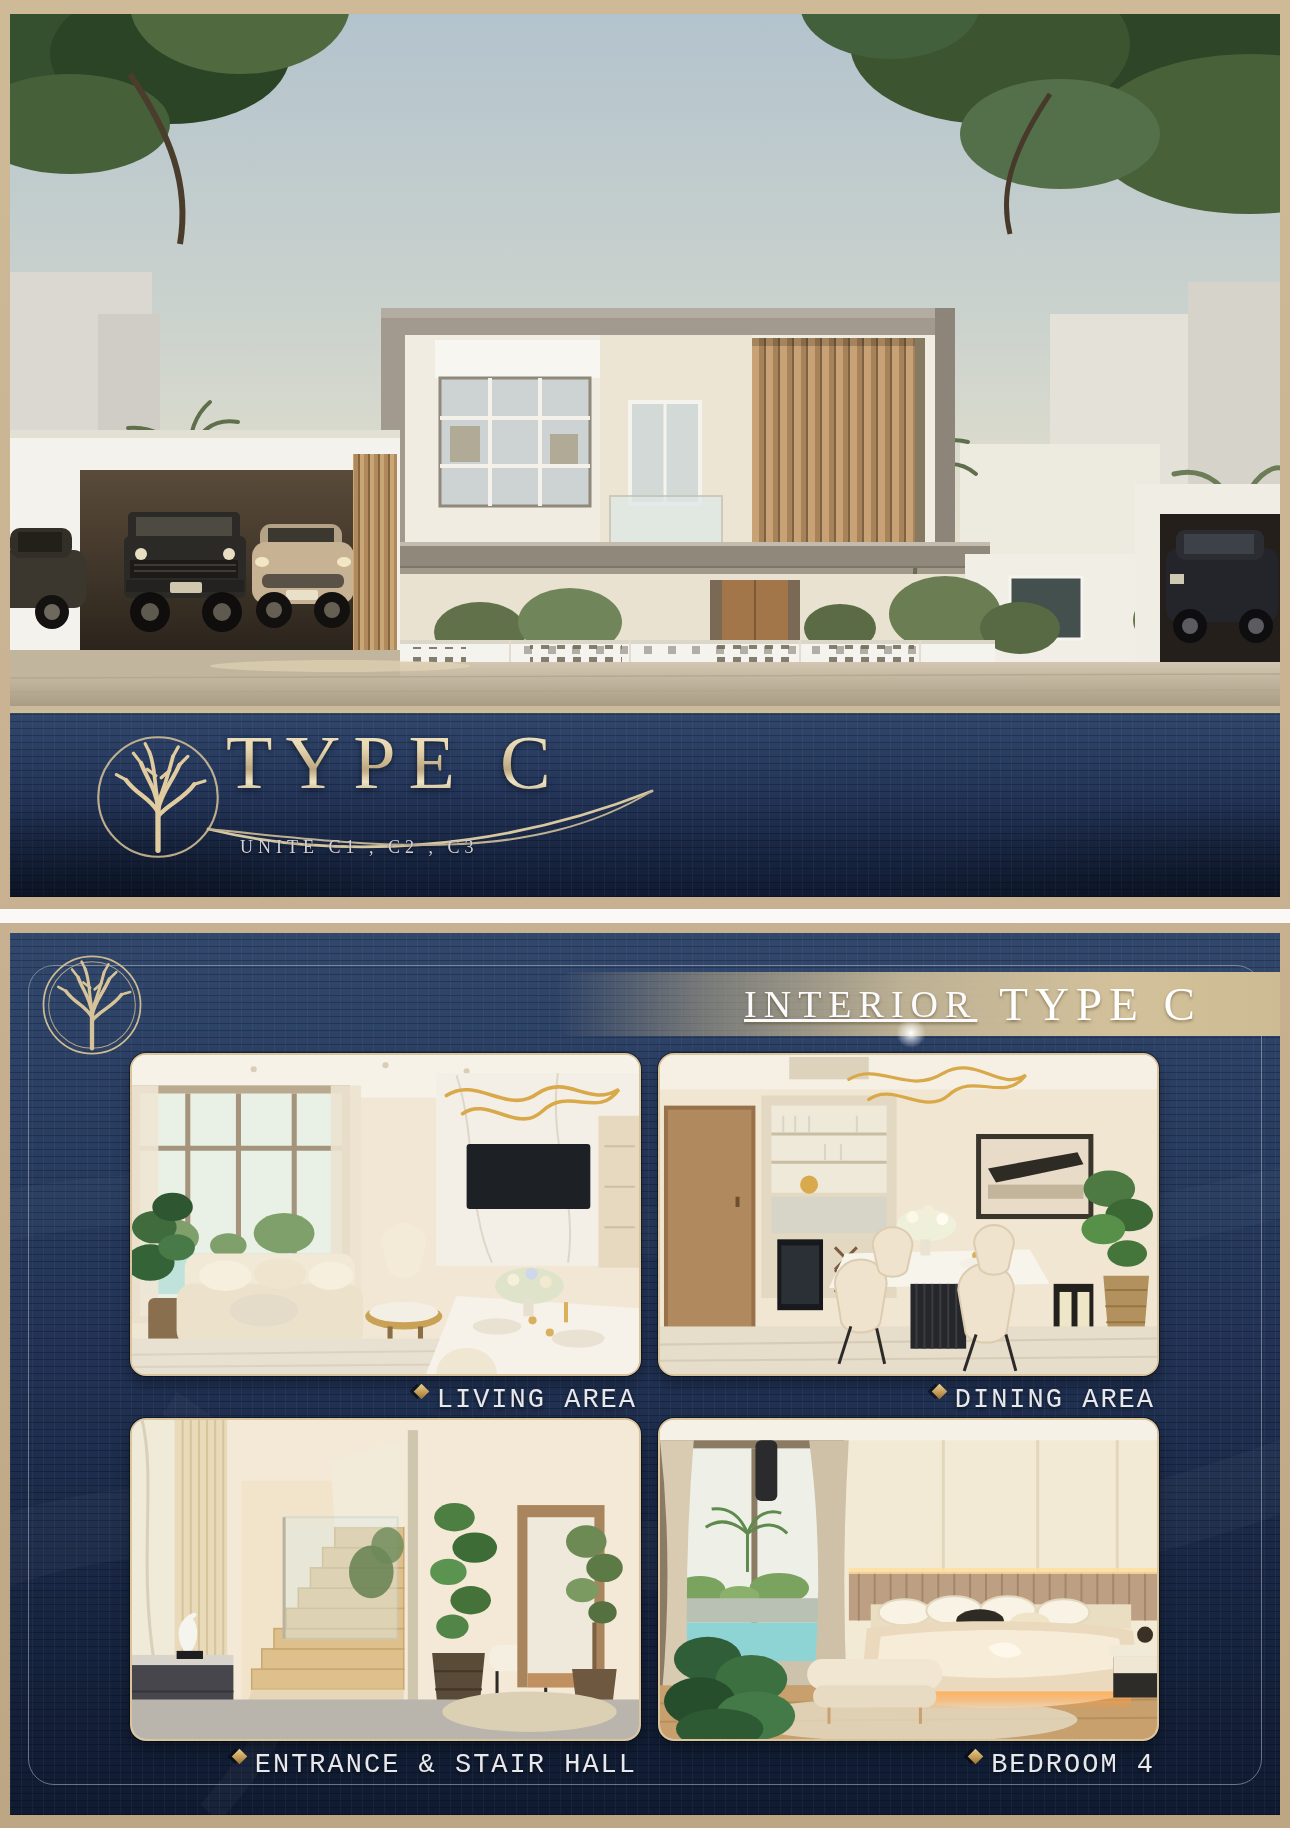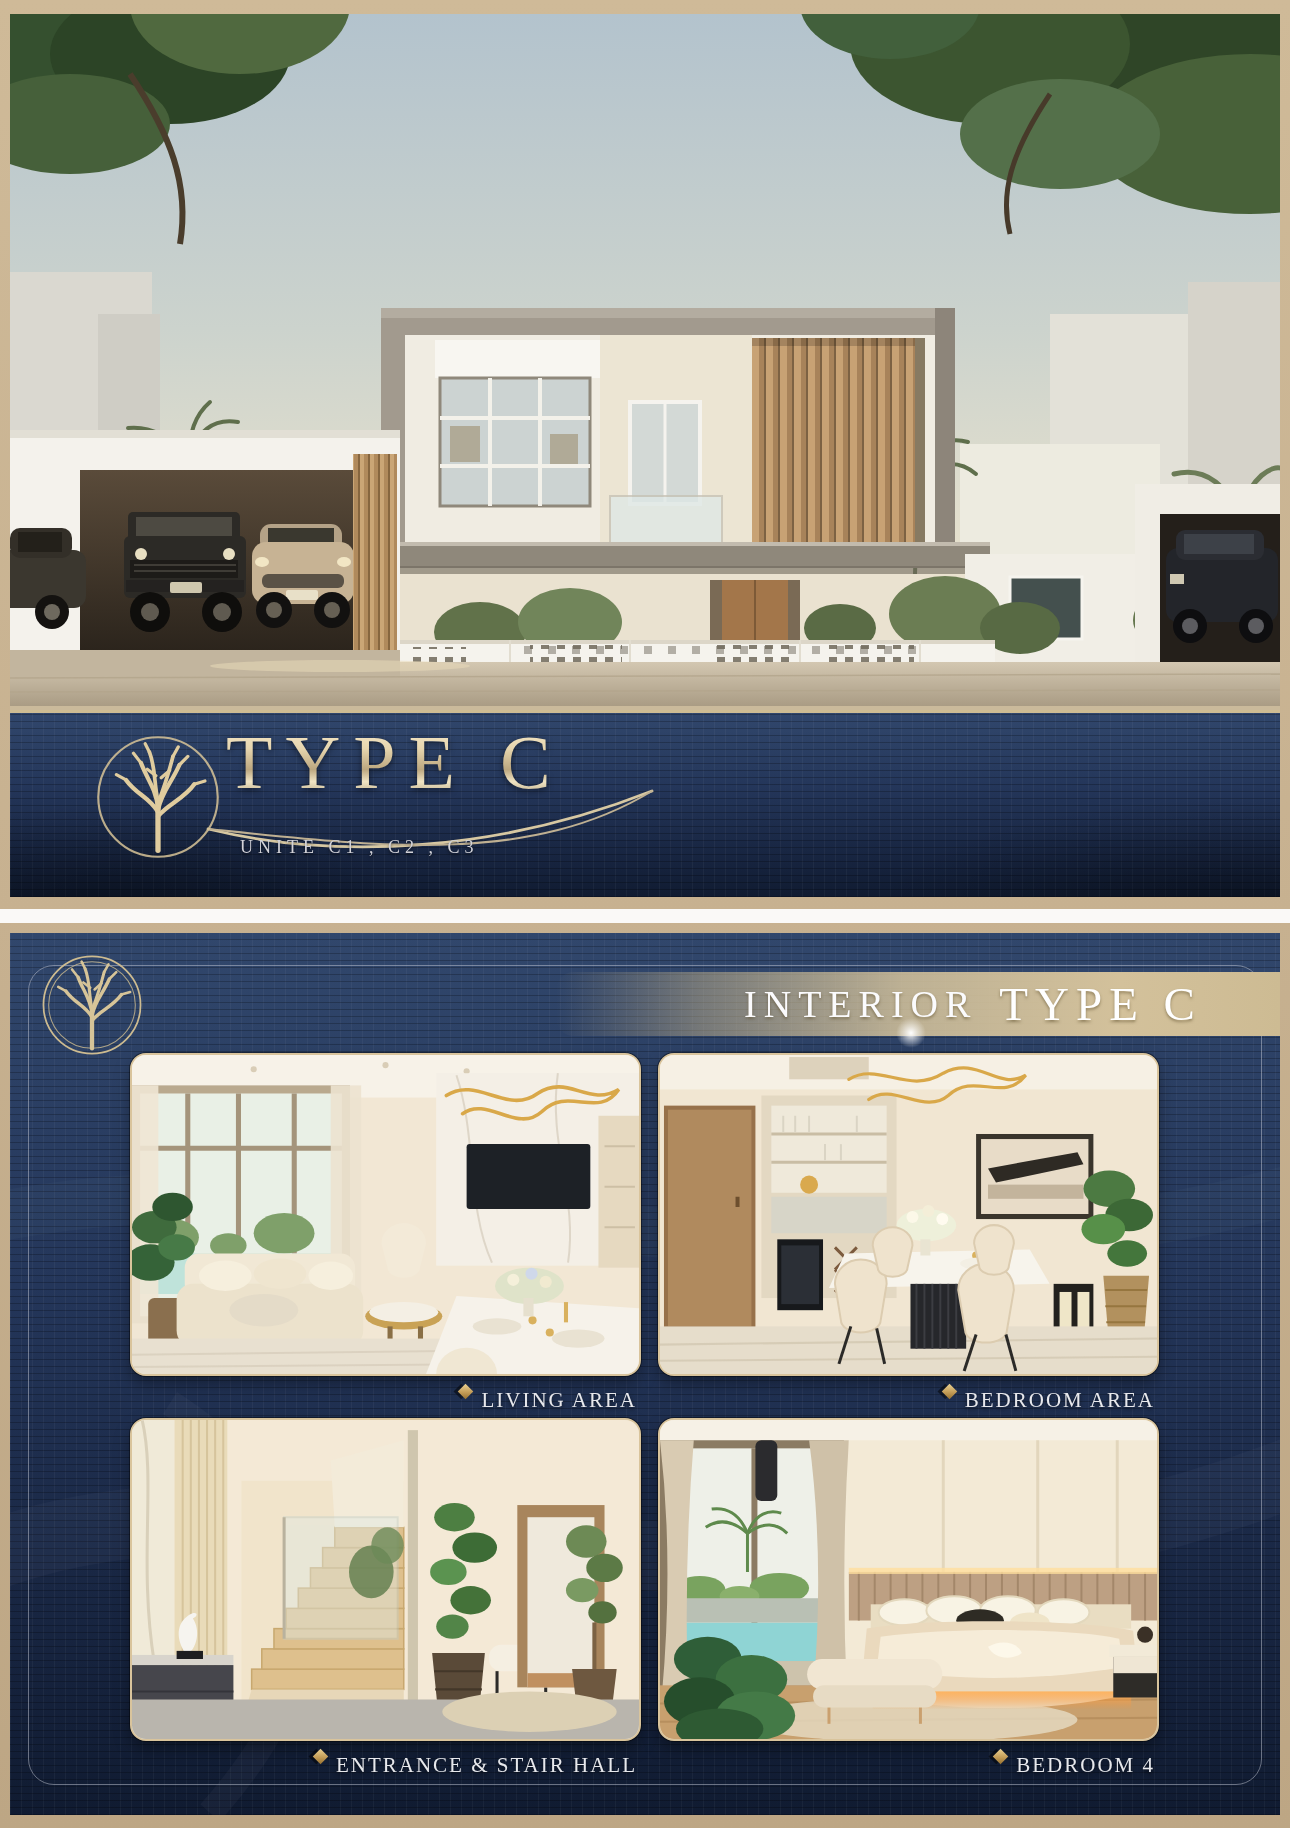--- a/index.html
+++ b/index.html
@@ -35,35 +35,35 @@
   
   .panel-int{position:absolute;left:10px;top:933px;width:1270px;height:882px;overflow:hidden;}
   .int-frame{position:absolute;left:18px;top:32px;right:18px;bottom:30px;border:1.5px solid rgba(195,200,212,.5);border-radius:26px;}
   .int-logo{position:absolute;left:30px;top:20px;width:104px;height:104px;z-index:4;}
   .int-watermark{position:absolute;inset:0;z-index:1;}
   .int-header{position:absolute;top:39px;right:0;width:724px;height:64px;border-radius:18px 0 0 18px;z-index:3;
     background:linear-gradient(90deg, rgba(206,186,142,0) 0%, rgba(206,186,142,.45) 20%, rgba(214,196,156,.85) 48%, #d3c19b 78%, #cdbb93 100%);
     display:flex;align-items:center;justify-content:center;padding-left:110px;box-sizing:border-box;}
   .int-header::after{content:"";position:absolute;left:340px;bottom:-12px;width:30px;height:30px;
     background:radial-gradient(circle,#ffffff 0%,rgba(255,255,255,.55) 30%,transparent 70%);}
-  .int-header .t1{font-size:38px;letter-spacing:7px;color:#fbfbfd;text-shadow:0 2px 3px rgba(90,75,40,.55);margin-right:22px;}
+  .int-header .t1{font-size:38px;letter-spacing:7px;color:#fbfbfd;text-shadow:0 2px 3px rgba(90,75,40,.55);margin-right:22px;text-decoration:underline;}
   .int-header .t2{font-size:47px;letter-spacing:7px;color:#ffffff;text-shadow:0 2px 3px rgba(90,75,40,.55);}
   .photo{position:absolute;border:2px solid #d9c49c;border-radius:16px;overflow:hidden;z-index:2;
     box-shadow:0 0 0 1px rgba(0,0,0,.4),0 8px 16px rgba(0,0,0,.35);background:#e9dfc9;}
   .photo svg{display:block;}
   .p1{left:120px;top:120px;width:507px;height:319px;}
   .p2{left:648px;top:120px;width:497px;height:319px;}
   .p3{left:120px;top:485px;width:507px;height:319px;}
   .p4{left:648px;top:485px;width:497px;height:319px;}
   .cap{position:absolute;height:42px;display:flex;justify-content:flex-end;align-items:center;z-index:2;}
   .c1{left:120px;top:446px;width:507px;}
   .c2{left:648px;top:446px;width:497px;}
   .c3{left:120px;top:811px;width:507px;}
   .c4{left:648px;top:811px;width:497px;}
-  .cap-text{font-size:21px;letter-spacing:2px;color:#e7e8ec;text-shadow:0 2px 4px rgba(0,0,0,.6);white-space:nowrap;}
+  .cap-text{font-size:27px;letter-spacing:2px;color:#e7e8ec;text-shadow:0 2px 4px rgba(0,0,0,.6);white-space:nowrap;font-family:Liberation Mono, monospace;}
   .diamond{display:inline-block;width:11px;height:11px;margin-right:10px;position:relative;top:-9px;
     transform:rotate(45deg);background:linear-gradient(135deg,#ecd292 0%,#c49d58 55%,#96702f 100%);
     box-shadow:-3px 3px 0 rgba(0,0,0,.5);}
 </style>
 </head>
 <body>
 
 <svg width="0" height="0" style="position:absolute" aria-hidden="true">
   <defs>
     <symbol id="treeSym" viewBox="0 0 120 120">
@@ -531,21 +531,21 @@
           </g>
       </svg>
     </div>
 
     <div class="cap c1">
       <span class="diamond"></span>
       <span class="cap-text">LIVING AREA</span>
     </div>
     <div class="cap c2">
       <span class="diamond"></span>
-      <span class="cap-text">BEDROOM AREA</span>
+      <span class="cap-text">DINING AREA</span>
     </div>
 
     <div class="photo p3">
       <svg width="507" height="319" viewBox="0 0 500 315" preserveAspectRatio="none">
         <rect width="500" height="315" fill="#f4e9d6"></rect>
 
         <rect x="0" y="0" width="42" height="260" fill="#f0ead8"></rect>
         <path d="M10,0 C24,60 6,140 22,240" stroke="#d9d0ba" stroke-width="3" fill="none"></path>
         <rect x="42" y="0" width="52" height="250" fill="#e9dbb9"></rect>
         <g stroke="#d6c49c" stroke-width="2">

